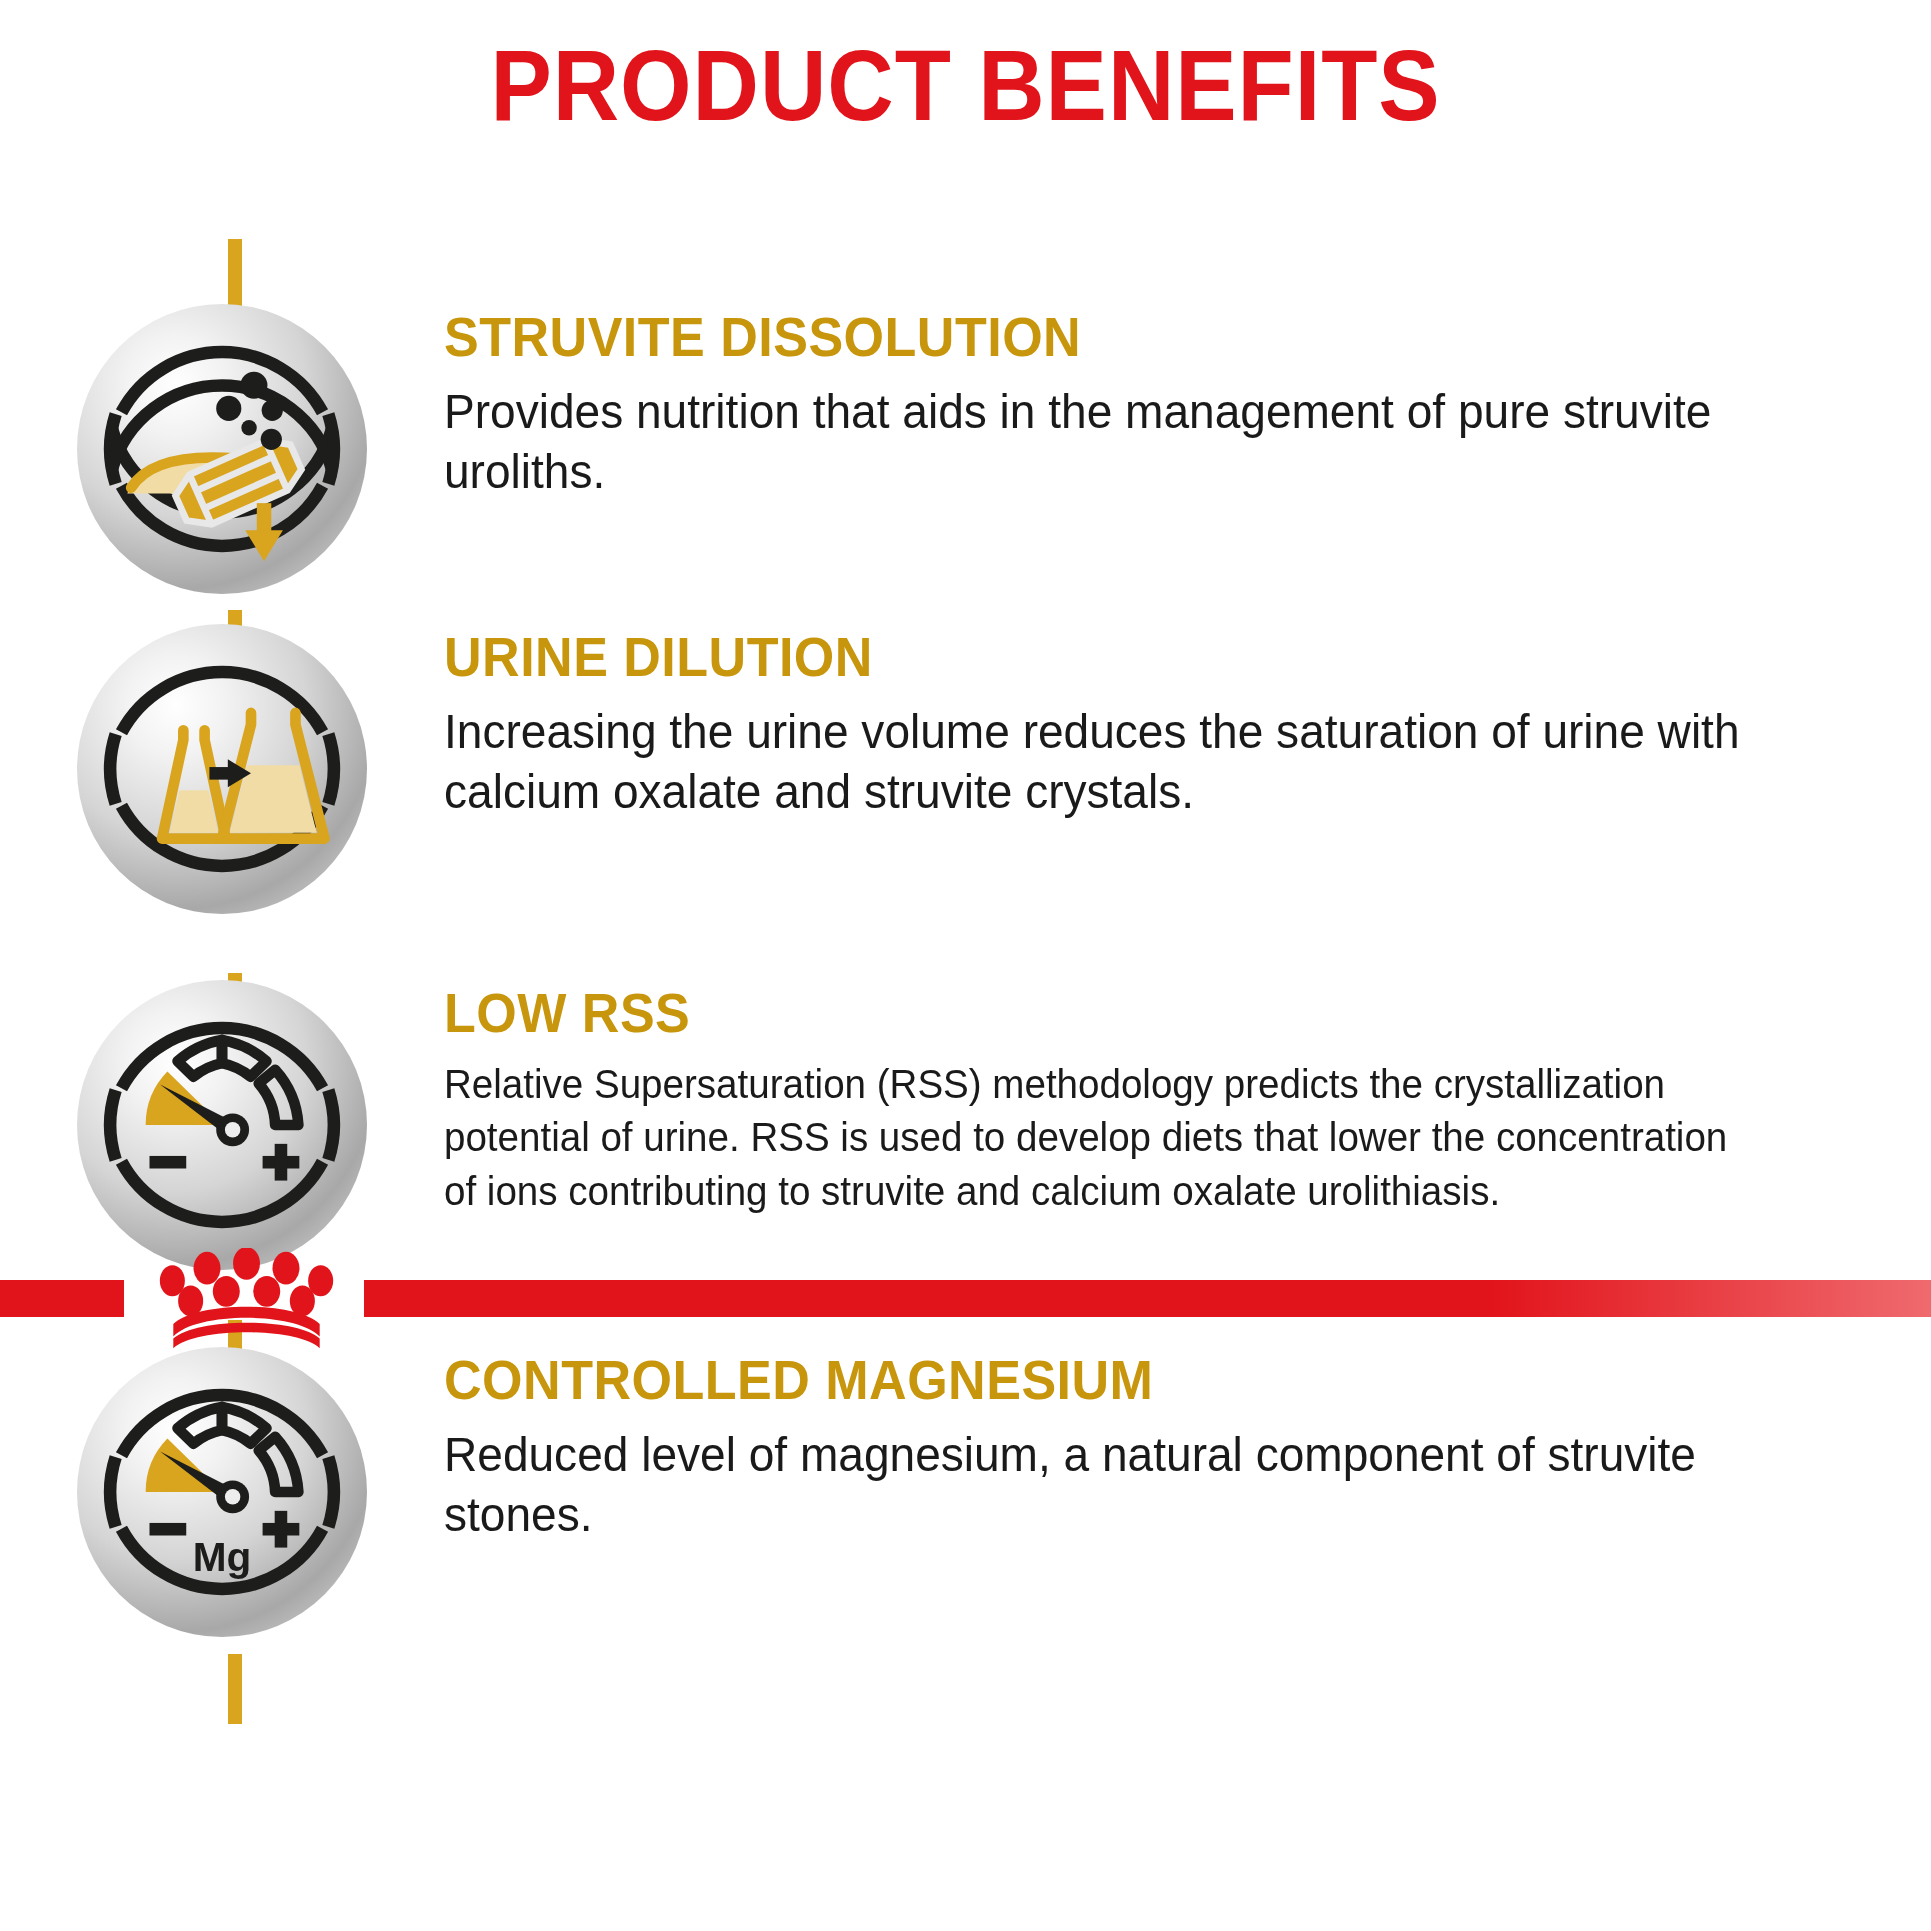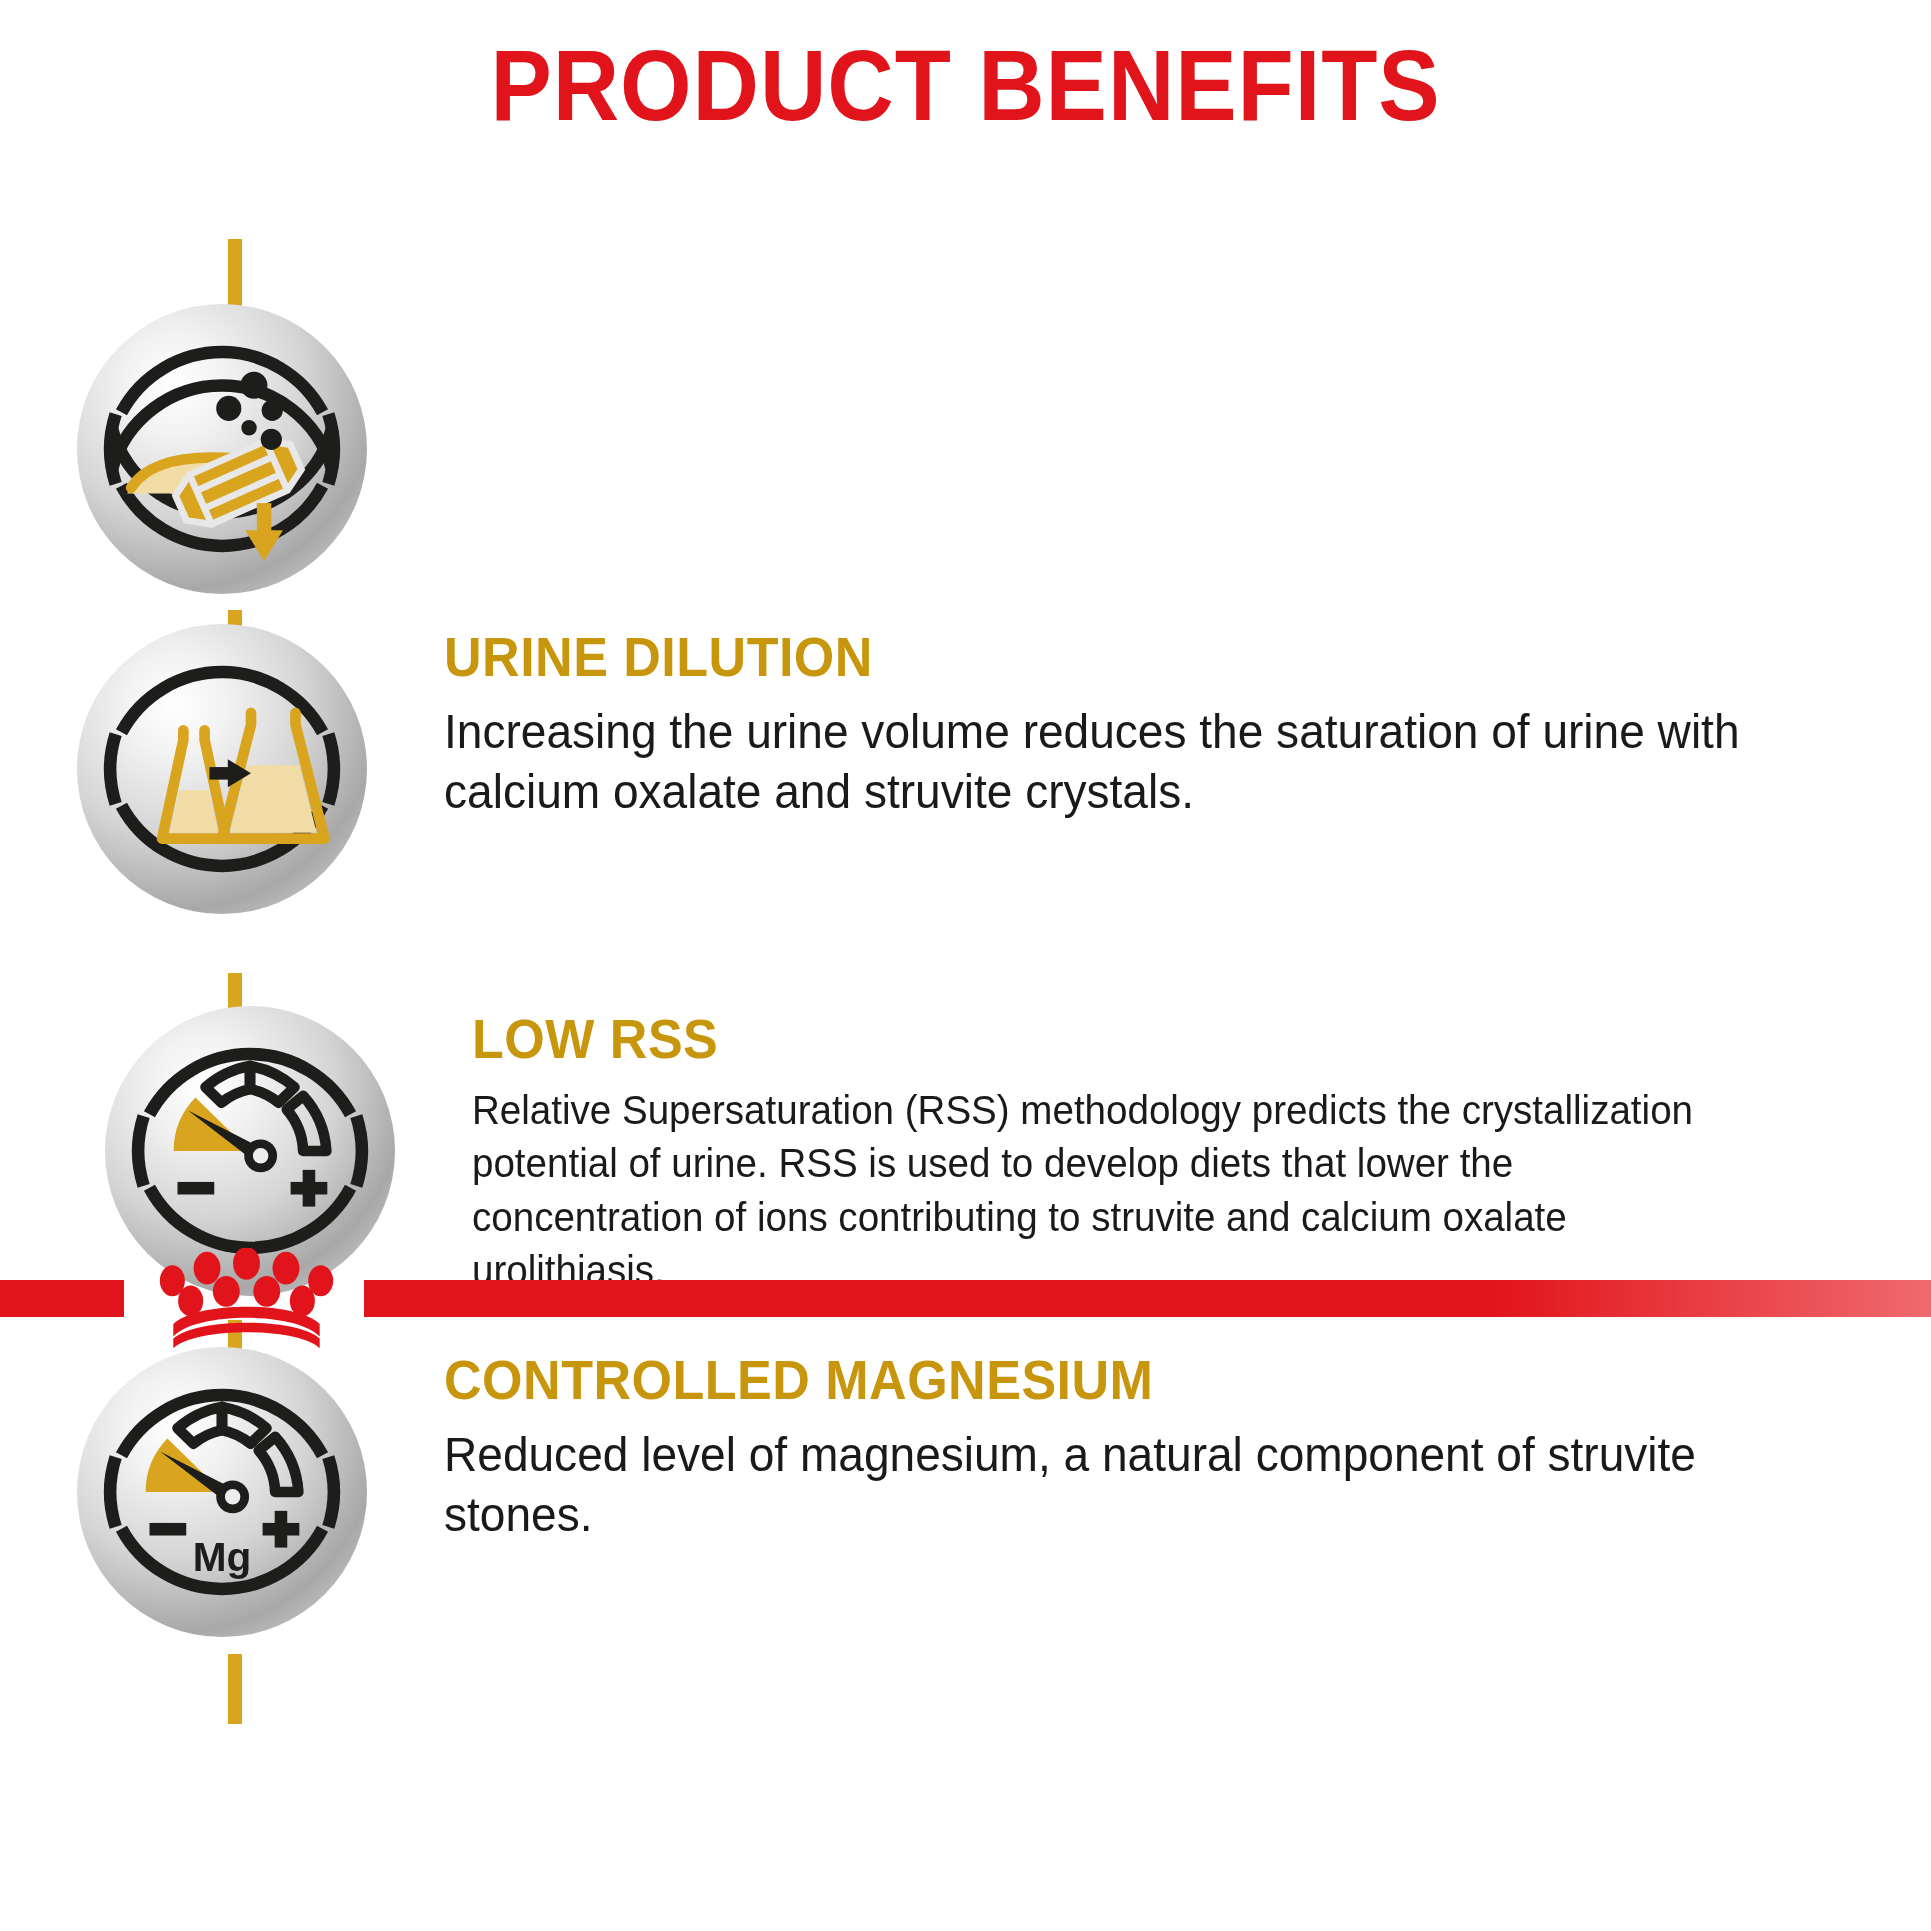--- a/index.html
+++ b/index.html
@@ -60,21 +60,21 @@
   
   .row {
     position: absolute;
     left: 0;
     width: 1931px;
     display: flex;
     align-items: flex-start;
   }
   .row-1 { top: 304px; }
   .row-2 { top: 624px; }
-  .row-3 { top: 1006px; padding-left: 28px; }
+  .row-3 { top: 980px; }
   .row-4 { top: 1347px; }
 
   .icon-cell {
     width: 444px;
     flex: 0 0 444px;
     display: flex;
     justify-content: center;
   }
   .text-cell {
     flex: 1 1 auto;
@@ -200,20 +200,24 @@
           <circle cx="178" cy="128" r="8" fill="#1d1d1b"></circle>
           <circle cx="201" cy="140" r="11" fill="#1d1d1b"></circle>
 
           <g fill="#d9a41e">
             <rect x="186" y="206" width="15" height="34"></rect>
             <path d="M 174 234 L 213 234 L 193.5 266 Z"></path>
           </g>
         </svg>
       </div>
     </div>
+    <div class="text-cell">
+      <div class="benefit-title">STRUVITE DISSOLUTION</div>
+      <div class="benefit-body">Provides nutrition that aids in the management of pure struvite uroliths.</div>
+    </div>
   </div>
 
   <div class="row row-2">
     <div class="icon-cell">
       <div class="badge">
         <svg viewBox="0 0 300 300" xmlns="http://www.w3.org/2000/svg">
           <g fill="none" stroke="#1d1d1b" stroke-width="13">
             <path d="M 40 186 A 118 118 0 0 1 40 114"></path>
             <path d="M 260 114 A 118 118 0 0 1 260 186"></path>
             <path d="M 46 112 A 118 118 0 0 1 254 112"></path>

